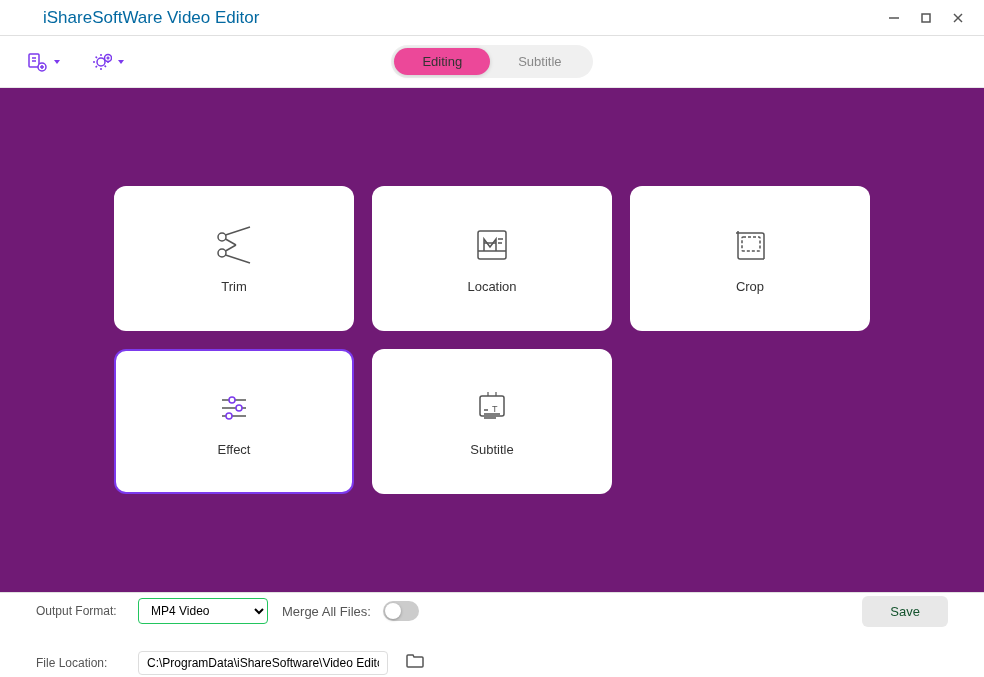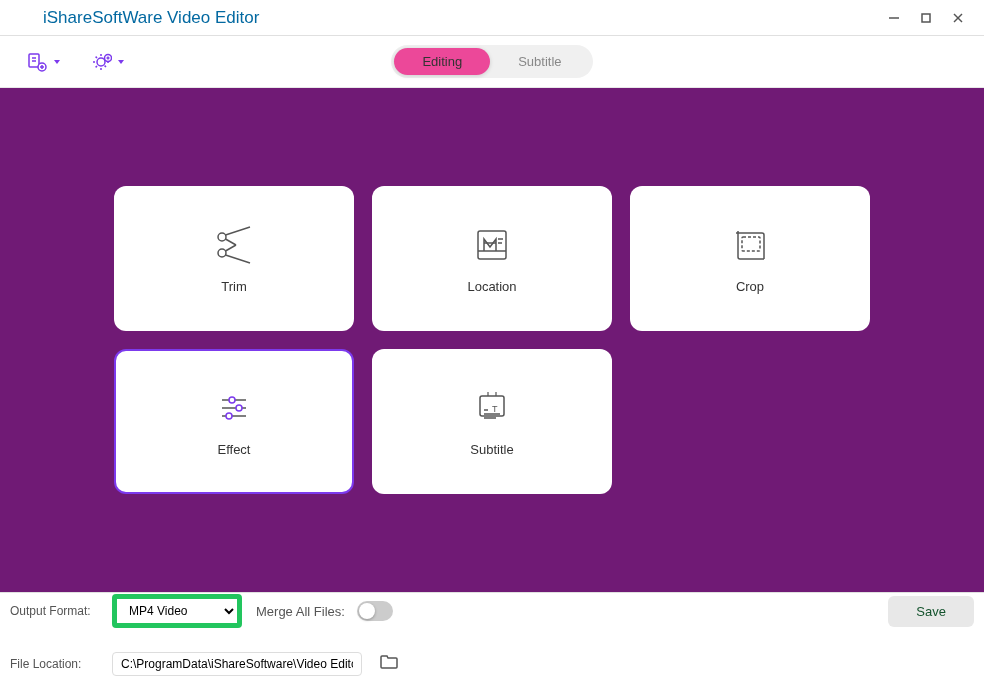--- a/index.html
+++ b/index.html
@@ -146,42 +146,42 @@
     .card-icon svg {
       stroke: #555;
       fill: none;
       stroke-width: 1.5;
     }
 
     
     .footer {
       background: #ffffff;
       border-top: 1px solid #e0e0e0;
-      padding: 10px 10px;
+      padding: 10px 36px;
       display: flex;
       align-items: center;
       gap: 24px;
       flex-direction: column;
       height: 85px;
       justify-content: center;
     }
     .footer-row {
       display: flex;
       align-items: center;
       width: 100%;
       gap: 12px;
     }
     .footer-label {
       font-size: 12px;
       color: #555;
       min-width: 90px;
     }
     .footer-select {
       padding: 4px 8px;
-      border: 5px solid #22c55e;
+      border: 1px solid #22c55e;
       border-radius: 4px;
       font-size: 12px;
       background: white;
       cursor: pointer;
       min-width: 130px;
     }
     .merge-label {
       font-size: 13px;
       color: #555;
       margin-left: 2px;

